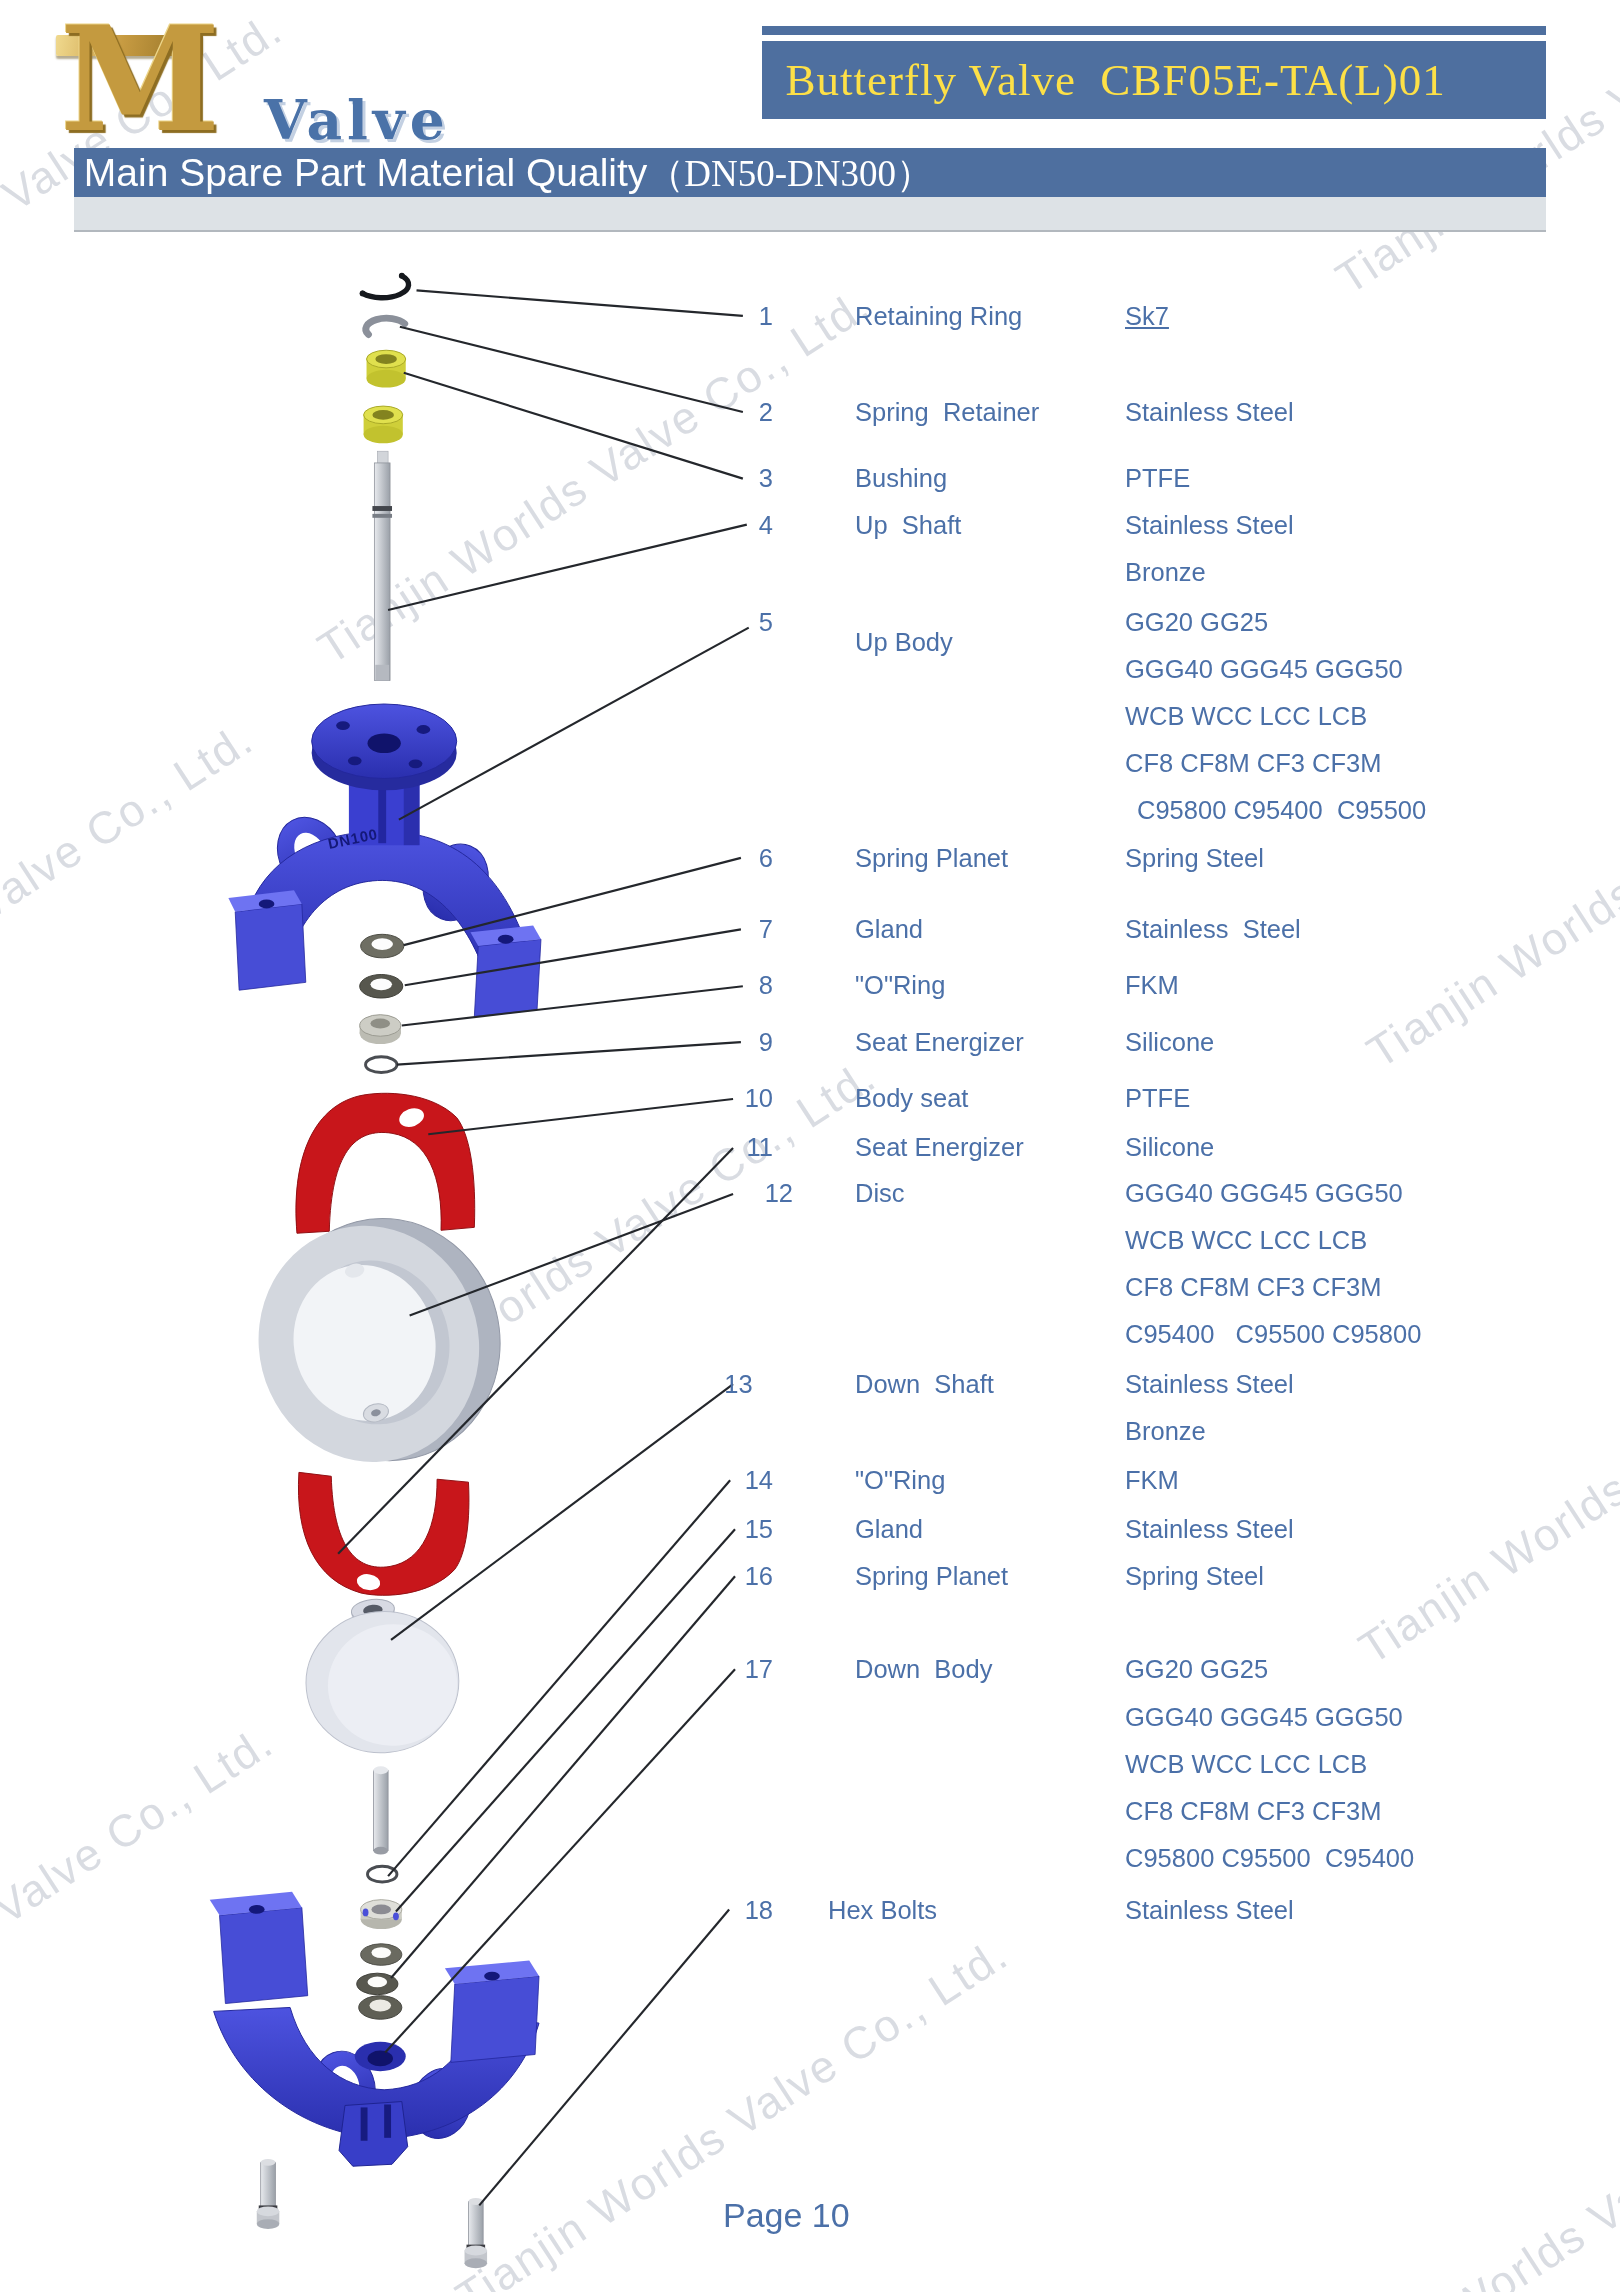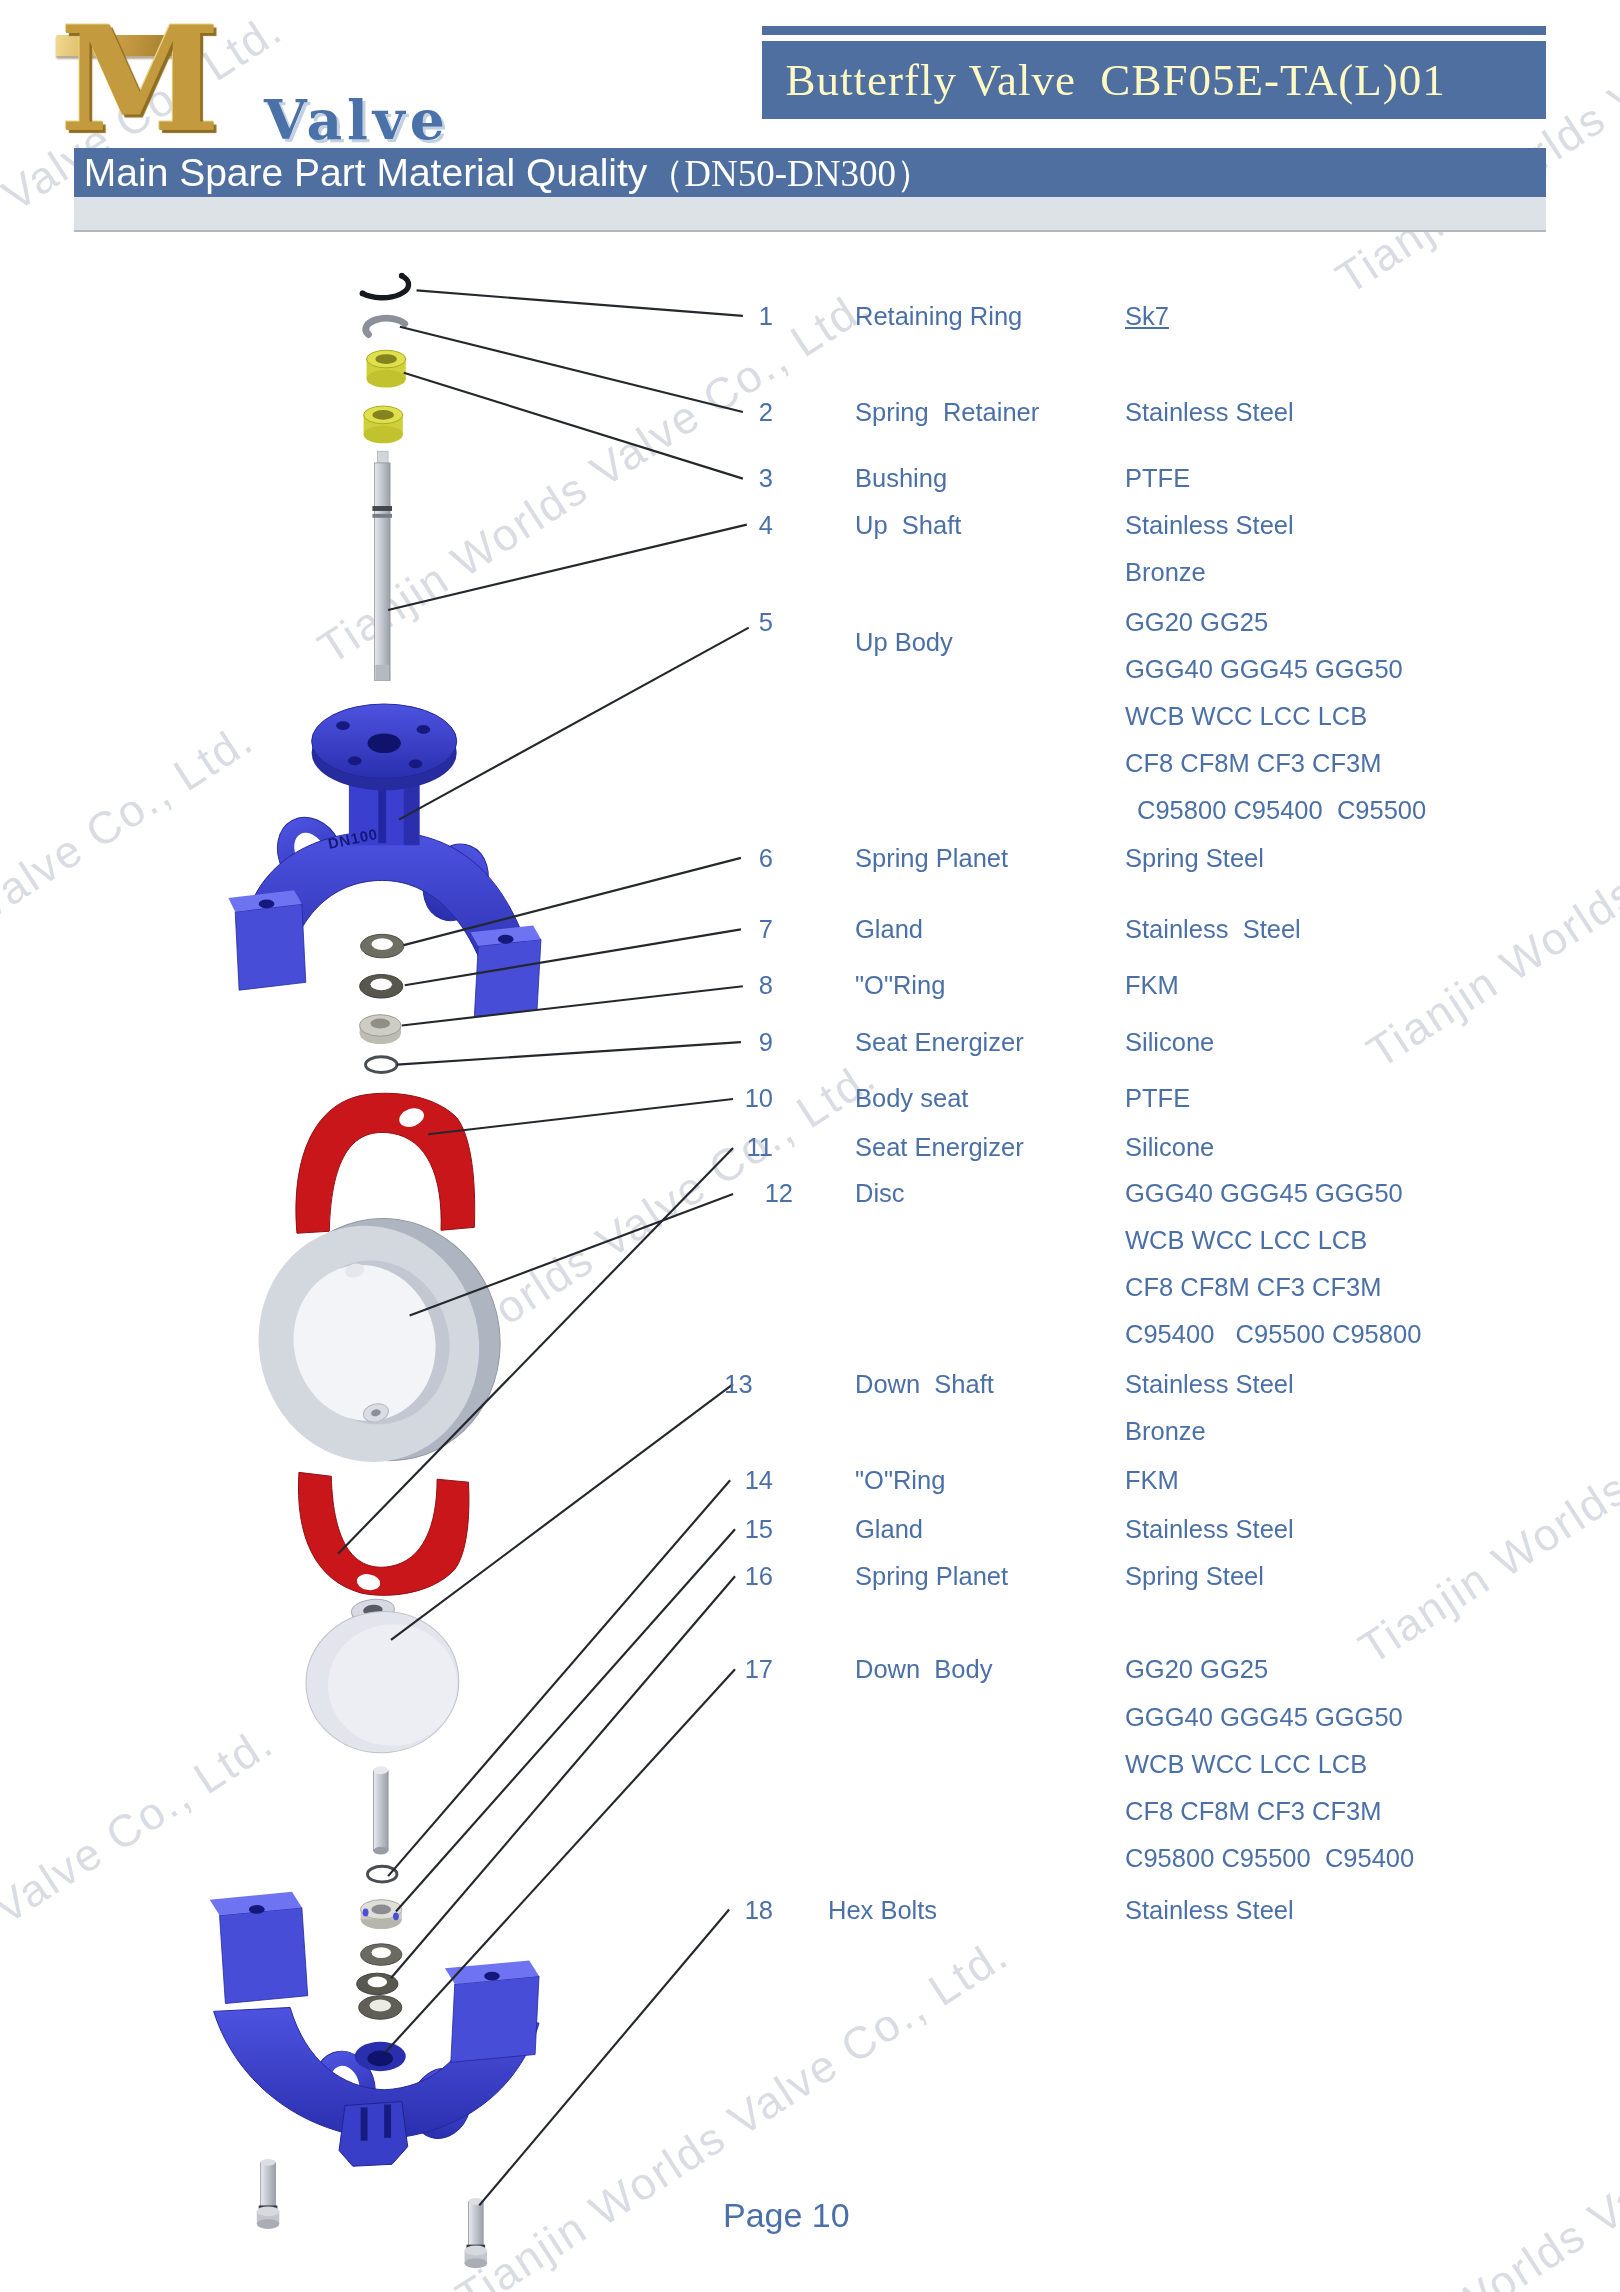--- a/index.html
+++ b/index.html
@@ -28,21 +28,21 @@
   .logo-worlds,.logo-valve{
     position:absolute;font-family:"DejaVu Serif",serif;font-weight:bold;font-size:55px;
     color:#4a72a8;letter-spacing:4.9px;text-shadow:2.9px 2.9px 0 #c3d0e2;
   }
   .logo-worlds{left:167px;top:3.9px;}
   .logo-valve{left:208px;top:69px;}
   
   .title-topbar{position:absolute;left:762px;top:25.5px;width:784px;height:9.8px;background:#4e6f9f;z-index:2;}
   .title-box{
     position:absolute;left:762px;top:41px;width:784px;height:78px;background:#4e6f9f;z-index:2;
-    font-family:"Liberation Serif",serif;font-size:45px;line-height:78px;color:#fef9c3;
+    font-family:"Liberation Serif",serif;font-size:45px;line-height:78px;color:#fde047;
     padding-left:23.5px;box-sizing:border-box;letter-spacing:1px;white-space:pre;
   }
   
   .section-bar{
     position:absolute;left:74px;top:148px;width:1472px;height:49px;background:#4e6f9f;z-index:2;
     color:#ffffff;font-size:39px;line-height:49px;padding-left:9.8px;box-sizing:border-box;white-space:pre;
   }
   .section-bar .range{font-family:"Liberation Serif",serif;font-size:37px;}
   .gray-strip{
     position:absolute;left:74px;top:197px;width:1472px;height:33px;background:#dde2e6;

